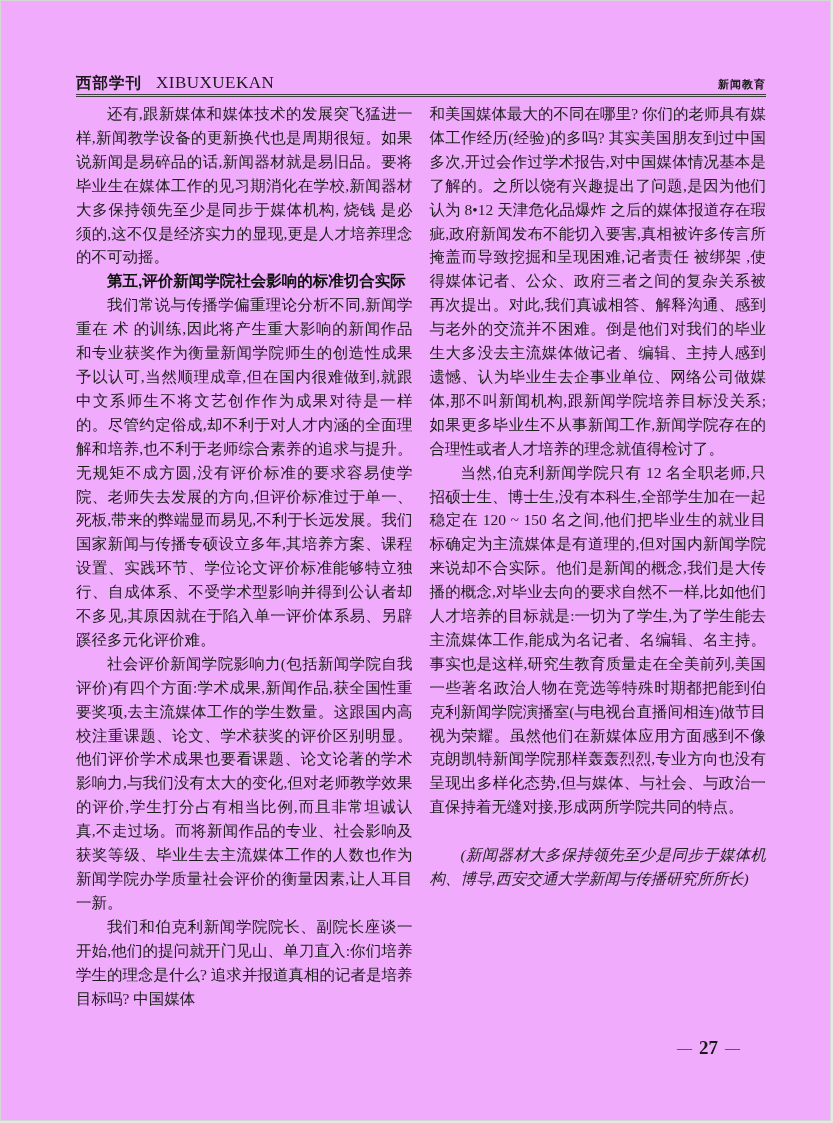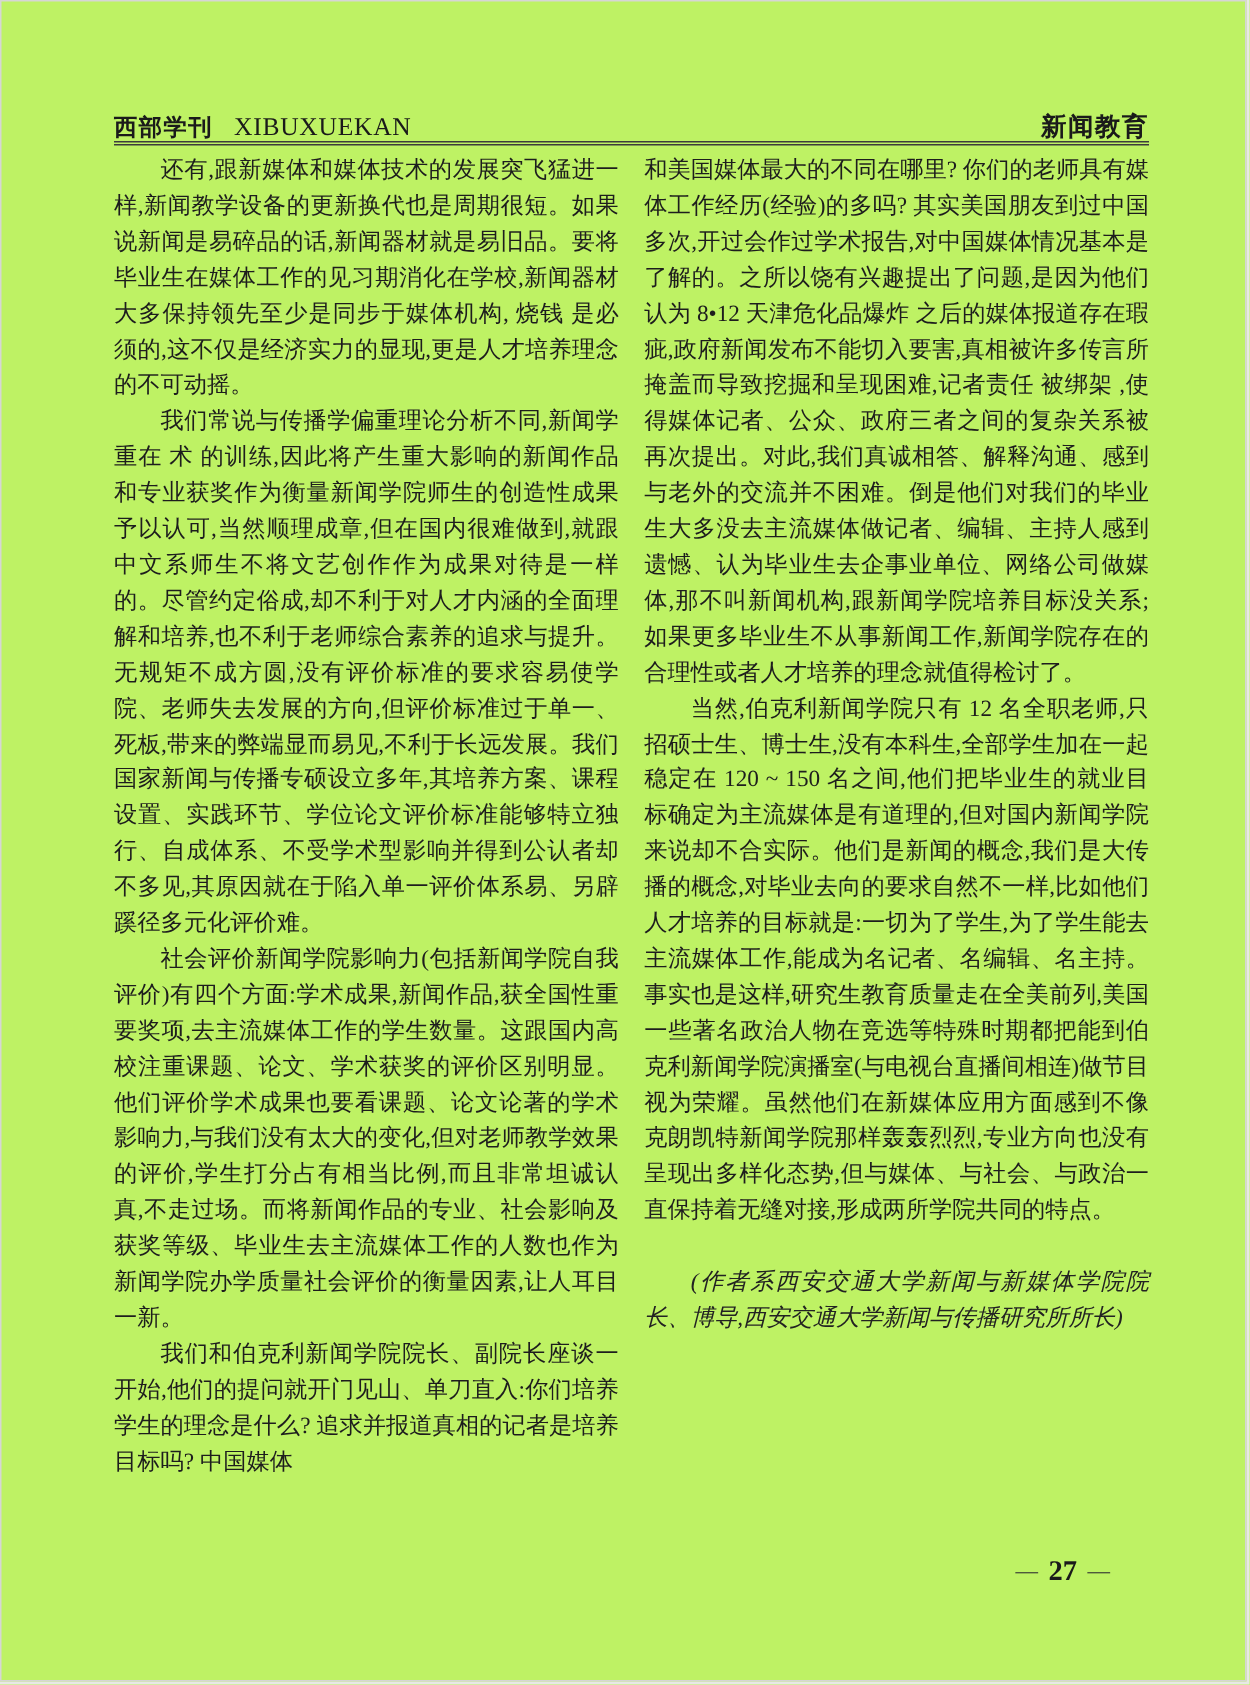--- a/index.html
+++ b/index.html
@@ -5,39 +5,39 @@
   html, body { margin: 0; padding: 0; }
   body {
     width: 833px; height: 1123px;
     background: #e8e8e6;
     font-family: "Liberation Serif", "DejaVu Serif", serif;
     position: relative;
   }
   .page {
     position: absolute; left: 0; top: 0;
     width: 831px; height: 1121px;
-    background: #bef264;
+    background: #f0abfc;
     border: 1px solid #d6d6d4;
     box-sizing: border-box;
   }
   .header {
     position: absolute; left: 75px; top: 72px;
     width: 690px;
     display: flex; justify-content: space-between; align-items: baseline;
     color: #1a1a1a;
   }
   .journal-title { display: flex; align-items: baseline; gap: 14px; }
   .journal-cn {
     font-family: "Liberation Sans", "DejaVu Sans", sans-serif;
     font-weight: bold; font-size: 15.5px; letter-spacing: 1px;
   }
   .journal-en { font-size: 17px; letter-spacing: 0.5px; }
   .section-name {
     font-family: "Liberation Sans", "DejaVu Sans", sans-serif;
-    font-weight: bold; font-size: 17px; letter-spacing: 1px;
+    font-weight: bold; font-size: 11px; letter-spacing: 1px;
   }
   .double-rule {
     position: absolute; left: 75px; top: 93px;
     width: 690px; height: 3px;
     border-top: 1.6px solid #3c3c3c;
     border-bottom: 1.6px solid #3c3c3c;
     box-sizing: border-box;
   }
   .columns {
     position: absolute; left: 75px; top: 101px;
@@ -85,29 +85,30 @@
     </div>
     <div class="section-name">新闻教育</div>
   </div>
 
   <div class="double-rule"></div>
 
   <div class="columns">
 
     <div class="col">
       <p class="para">还有,跟新媒体和媒体技术的发展突飞猛进一样,新闻教学设备的更新换代也是周期很短。如果说新闻是易碎品的话,新闻器材就是易旧品。要将毕业生在媒体工作的见习期消化在学校,新闻器材大多保持领先至少是同步于媒体机构, 烧钱 是必须的,这不仅是经济实力的显现,更是人才培养理念的不可动摇。</p>
+      <p class="section-heading">第五,评价新闻学院社会影响的标准切合实际</p>
       <p class="para">我们常说与传播学偏重理论分析不同,新闻学重在 术 的训练,因此将产生重大影响的新闻作品和专业获奖作为衡量新闻学院师生的创造性成果予以认可,当然顺理成章,但在国内很难做到,就跟中文系师生不将文艺创作作为成果对待是一样的。尽管约定俗成,却不利于对人才内涵的全面理解和培养,也不利于老师综合素养的追求与提升。无规矩不成方圆,没有评价标准的要求容易使学院、老师失去发展的方向,但评价标准过于单一、死板,带来的弊端显而易见,不利于长远发展。我们国家新闻与传播专硕设立多年,其培养方案、课程设置、实践环节、学位论文评价标准能够特立独行、自成体系、不受学术型影响并得到公认者却不多见,其原因就在于陷入单一评价体系易、另辟蹊径多元化评价难。</p>
       <p class="para">社会评价新闻学院影响力(包括新闻学院自我评价)有四个方面:学术成果,新闻作品,获全国性重要奖项,去主流媒体工作的学生数量。这跟国内高校注重课题、论文、学术获奖的评价区别明显。他们评价学术成果也要看课题、论文论著的学术影响力,与我们没有太大的变化,但对老师教学效果的评价,学生打分占有相当比例,而且非常坦诚认真,不走过场。而将新闻作品的专业、社会影响及获奖等级、毕业生去主流媒体工作的人数也作为新闻学院办学质量社会评价的衡量因素,让人耳目一新。</p>
       <p class="para">我们和伯克利新闻学院院长、副院长座谈一开始,他们的提问就开门见山、单刀直入:你们培养学生的理念是什么? 追求并报道真相的记者是培养目标吗? 中国媒体</p>
     </div>
 
     <div class="col">
       <p class="para flush">和美国媒体最大的不同在哪里? 你们的老师具有媒体工作经历(经验)的多吗? 其实美国朋友到过中国多次,开过会作过学术报告,对中国媒体情况基本是了解的。之所以饶有兴趣提出了问题,是因为他们认为 8•12 天津危化品爆炸 之后的媒体报道存在瑕疵,政府新闻发布不能切入要害,真相被许多传言所掩盖而导致挖掘和呈现困难,记者责任 被绑架 ,使得媒体记者、公众、政府三者之间的复杂关系被再次提出。对此,我们真诚相答、解释沟通、感到与老外的交流并不困难。倒是他们对我们的毕业生大多没去主流媒体做记者、编辑、主持人感到遗憾、认为毕业生去企事业单位、网络公司做媒体,那不叫新闻机构,跟新闻学院培养目标没关系;如果更多毕业生不从事新闻工作,新闻学院存在的合理性或者人才培养的理念就值得检讨了。</p>
       <p class="para">当然,伯克利新闻学院只有 12 名全职老师,只招硕士生、博士生,没有本科生,全部学生加在一起稳定在 120 ~ 150 名之间,他们把毕业生的就业目标确定为主流媒体是有道理的,但对国内新闻学院来说却不合实际。他们是新闻的概念,我们是大传播的概念,对毕业去向的要求自然不一样,比如他们人才培养的目标就是:一切为了学生,为了学生能去主流媒体工作,能成为名记者、名编辑、名主持。事实也是这样,研究生教育质量走在全美前列,美国一些著名政治人物在竞选等特殊时期都把能到伯克利新闻学院演播室(与电视台直播间相连)做节目视为荣耀。虽然他们在新媒体应用方面感到不像克朗凯特新闻学院那样轰轰烈烈,专业方向也没有呈现出多样化态势,但与媒体、与社会、与政治一直保持着无缝对接,形成两所学院共同的特点。</p>
-      <p class="author-note">(作者系西安交通大学新闻与新媒体学院院长、博导,西安交通大学新闻与传播研究所所长)</p>
+      <p class="author-note">(新闻器材大多保持领先至少是同步于媒体机构、博导,西安交通大学新闻与传播研究所所长)</p>
     </div>
 
   </div>
 
   <div class="footer">
     <span class="dash">—</span>
     <span class="page-num">27</span>
     <span class="dash">—</span>
   </div>
 

